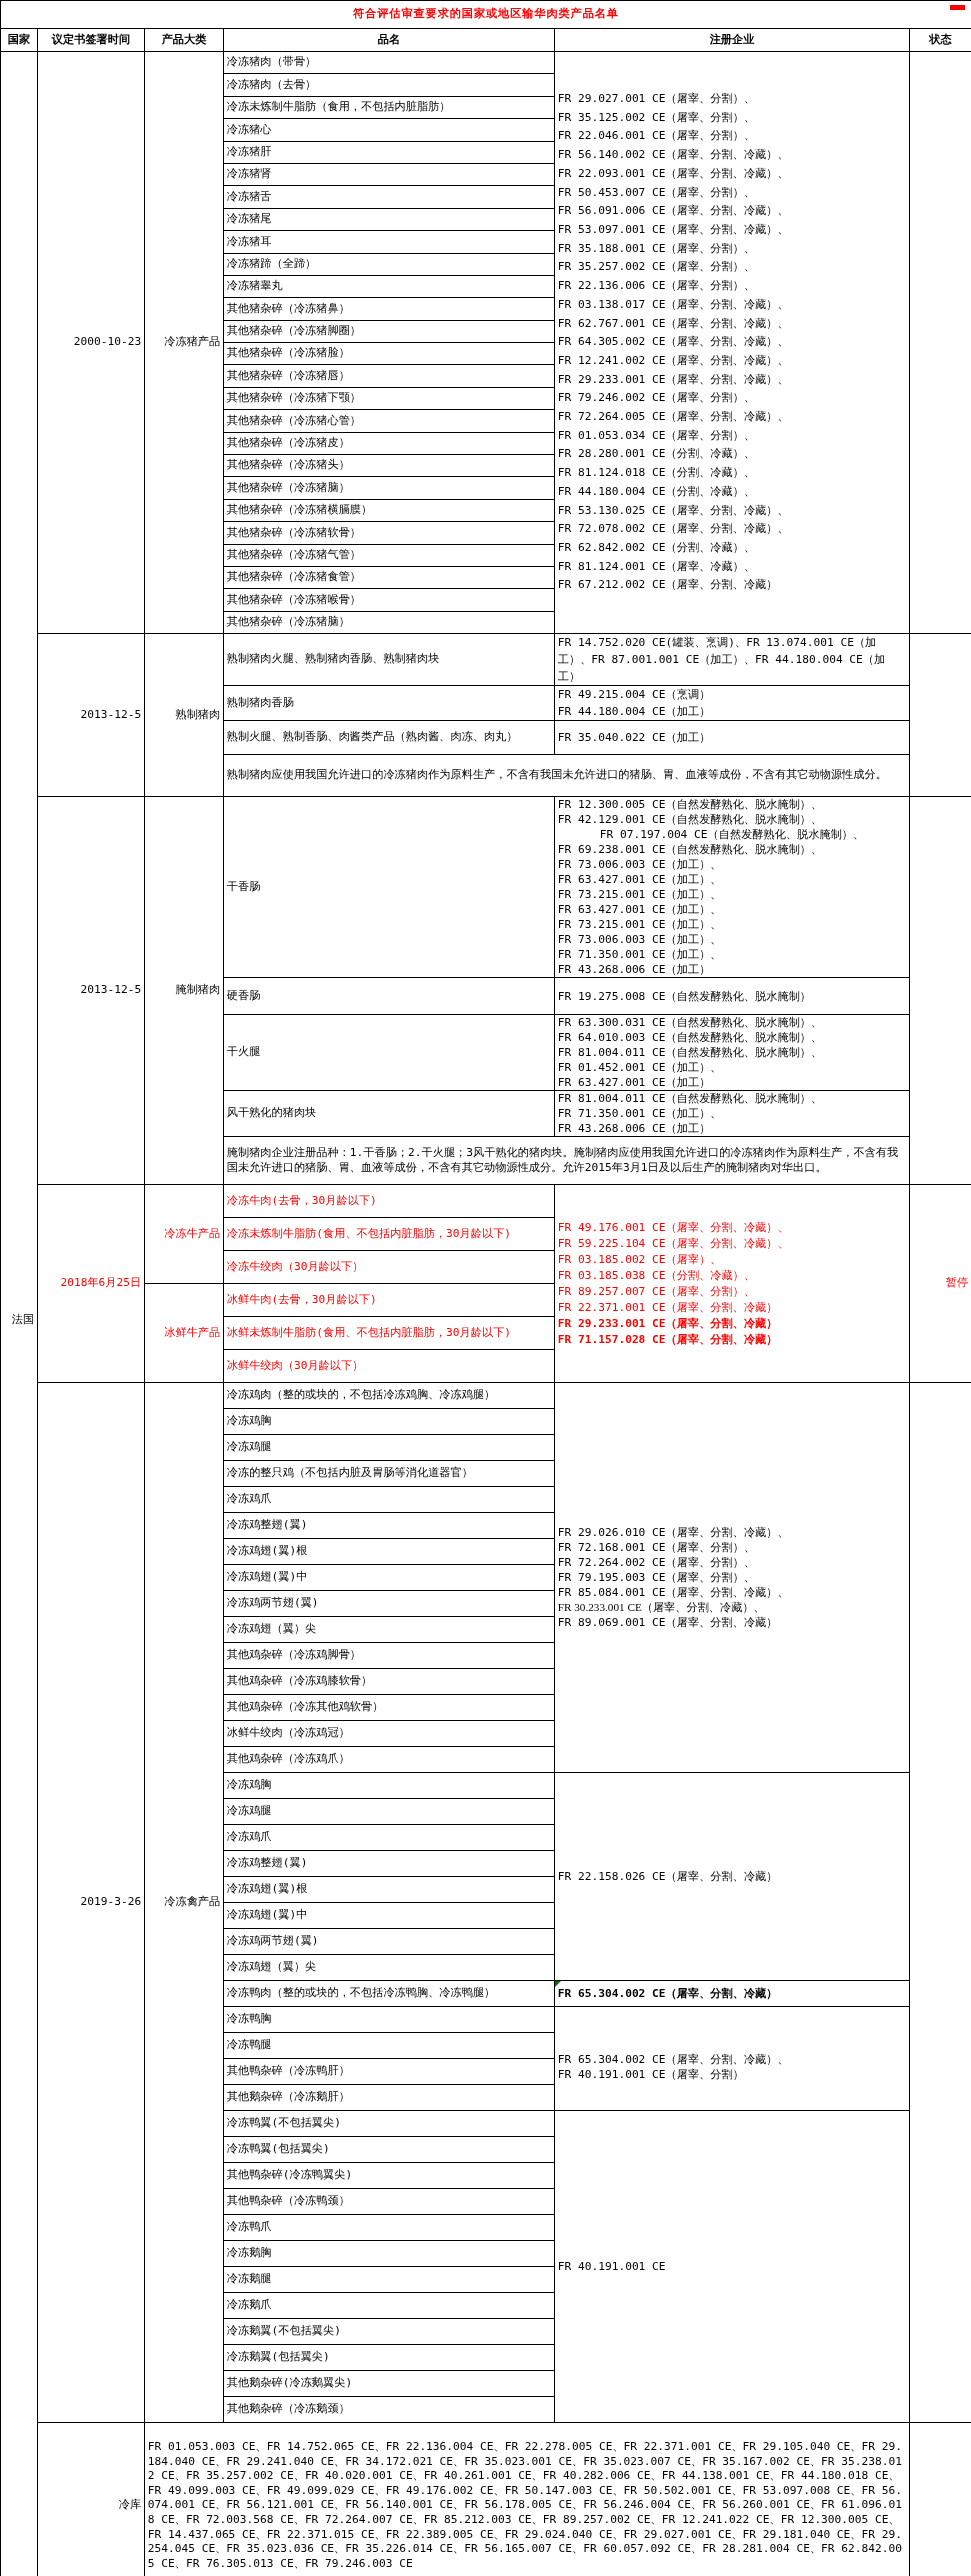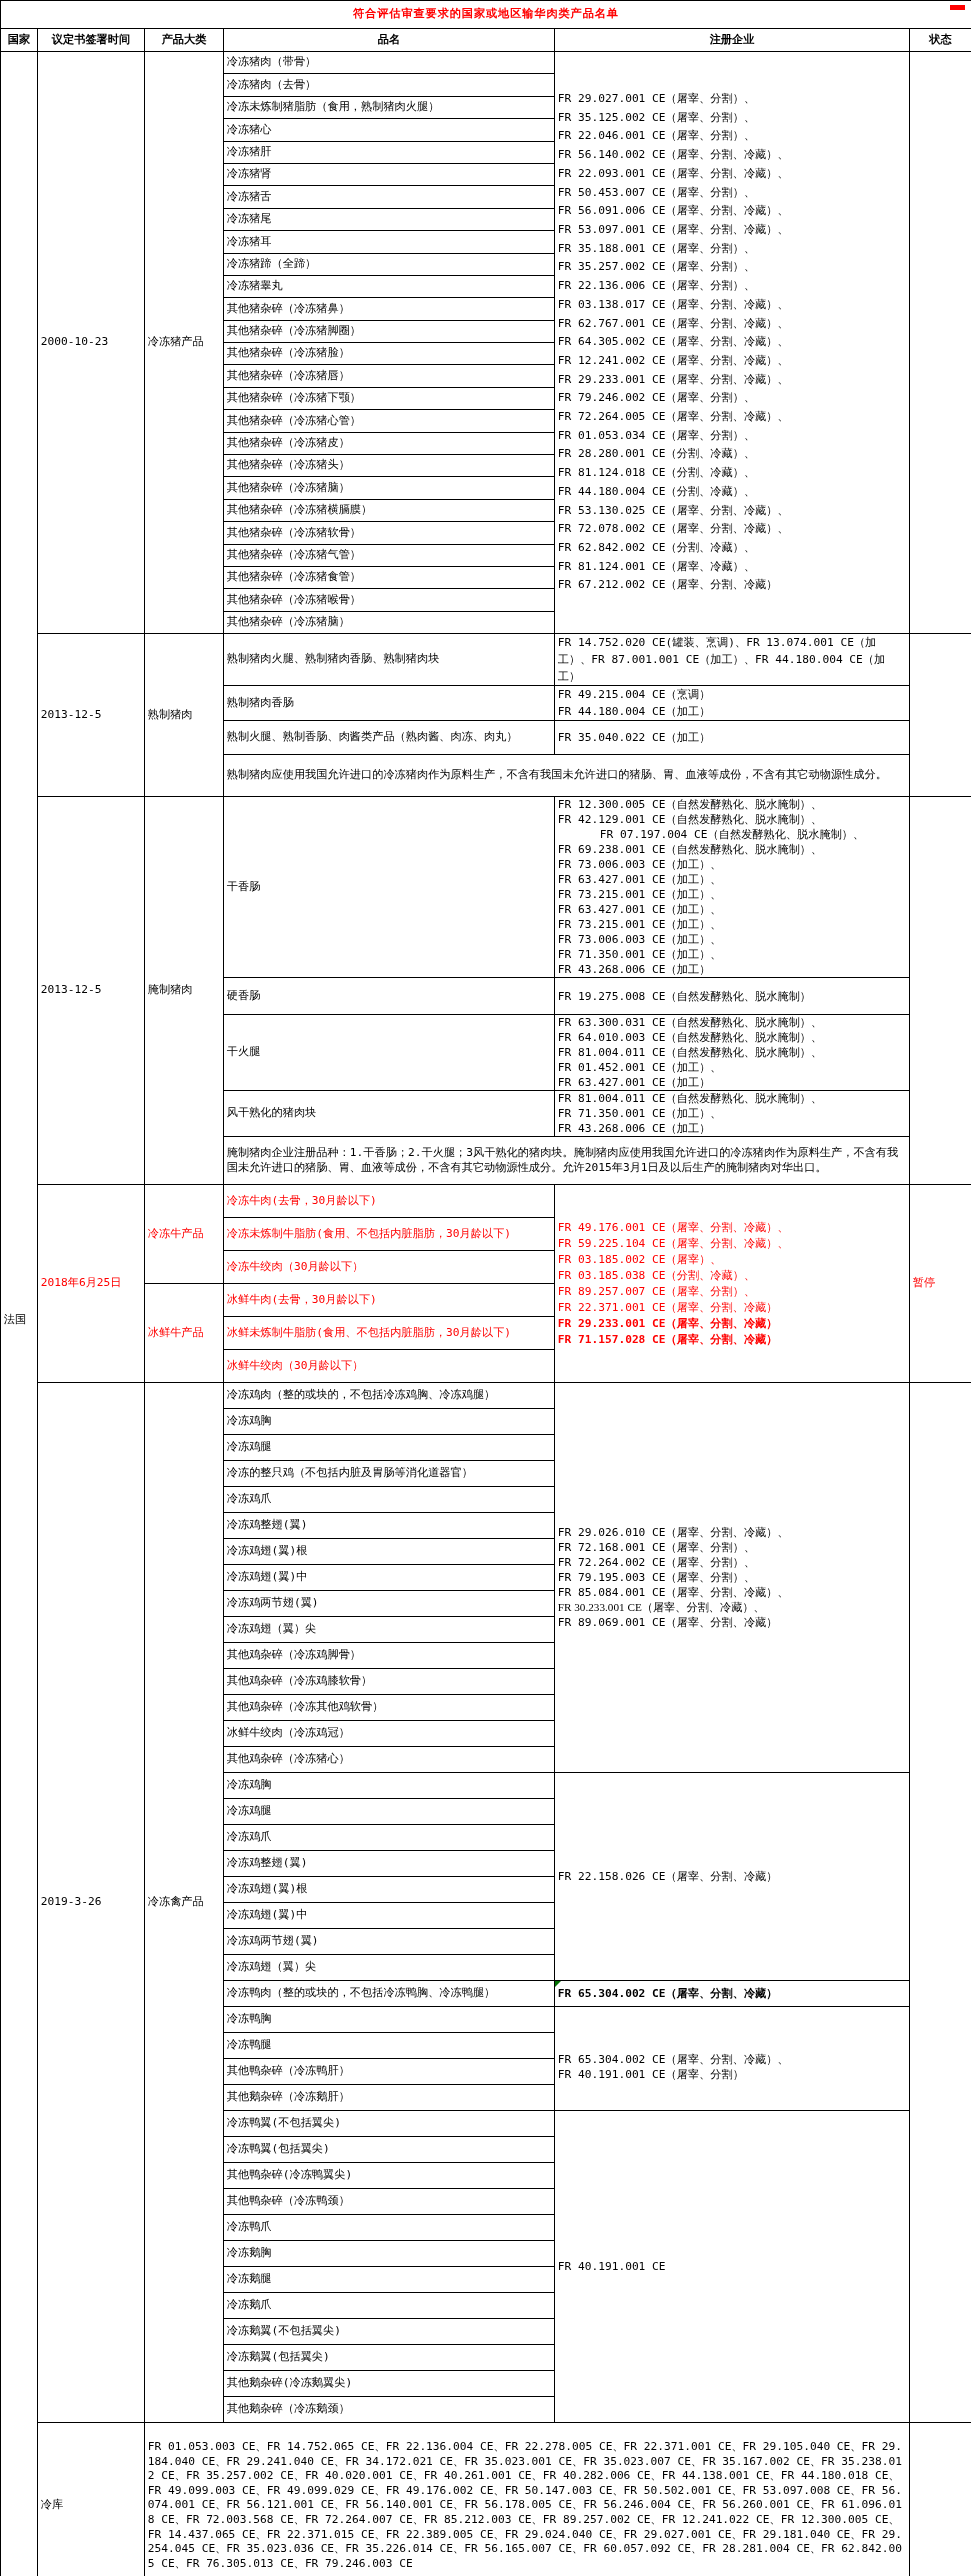--- a/index.html
+++ b/index.html
@@ -3,21 +3,21 @@
 <meta charset="utf-8">
 <style>
   html,body{margin:0;padding:0;background:#ffffff;}
   .sheet{position:relative;width:971px;min-height:2576px;background:#fff;
          font-family:"DejaVu Sans Mono","DejaVu Sans","Liberation Sans",monospace;color:#000;}
   table.grid{border-collapse:collapse;table-layout:fixed;width:971px;}
   table.grid td{border:0.9px solid #000;padding:0 2.8px;font-size:11.2px;vertical-align:middle;
                 overflow:hidden;line-height:1.3;word-break:break-all;}
   td.title-cell{text-align:center;font-weight:bold;color:#f00;font-size:13px;letter-spacing:0.9px;}
   td.hdr{font-weight:bold;text-align:center;font-size:11.7px;}
-  .c{text-align:left;}
+  .c{text-align:right;}
   .red{color:#ff0000;}
   .b{font-weight:bold;}
   td.ent{padding:0.9px 3.7px;position:relative;}
   td.ent div{white-space:nowrap;}
   td.ent div.wrap{white-space:normal;}
   td.note{padding:1.9px 3.7px;line-height:1.55;font-size:11.2px;}
   td.prod{padding:0 3.7px;}
   td.cold-text{vertical-align:top;font-size:10.3px;line-height:14.5px;padding:2.8px 4.7px 0 4.7px;}
   tr.sec-start>td{border-top:1.9px solid #000;}
   tr.grp-end>td{border-bottom:1.9px solid #000;}
@@ -83,21 +83,21 @@
             <div style="line-height: 18.7px;">FR 62.842.002 CE（分割、冷藏）、</div>
             <div style="line-height: 18.7px;">FR 81.124.001 CE（屠宰、冷藏）、</div>
             <div style="line-height: 18.7px;">FR 67.212.002 CE（屠宰、分割、冷藏）</div>
           </td>
           <td class="c" rowspan="26"></td>
         </tr>
         <tr style="height: 22.4px;">
           <td class="prod">冷冻猪肉（去骨）</td>
         </tr>
         <tr style="height: 22.4px;">
-          <td class="prod">冷冻未炼制猪脂肪（食用，熟制猪肉火腿）</td>
+          <td class="prod">冷冻未炼制牛脂肪（食用，不包括内脏脂肪）</td>
         </tr>
         <tr style="height: 22.4px;">
           <td class="prod">冷冻猪心</td>
         </tr>
         <tr style="height: 22.4px;">
           <td class="prod">冷冻猪肝</td>
         </tr>
         <tr style="height: 22.4px;">
           <td class="prod">冷冻猪肾</td>
         </tr>
@@ -313,21 +313,21 @@
         <tr style="height: 26px;">
           <td class="prod">其他鸡杂碎（冷冻鸡膝软骨）</td>
         </tr>
         <tr style="height: 26px;">
           <td class="prod">其他鸡杂碎（冷冻其他鸡软骨）</td>
         </tr>
         <tr style="height: 26px;">
           <td class="prod">冰鲜牛绞肉（冷冻鸡冠）</td>
         </tr>
         <tr class="grp-end" style="height: 26px;">
-          <td class="prod">其他鸡杂碎（冷冻猪心）</td>
+          <td class="prod">其他鸡杂碎（冷冻鸡爪）</td>
         </tr>
         <tr style="height: 26px;">
           <td class="prod">冷冻鸡胸</td>
           <td class="ent" rowspan="8">
             <div style="line-height: 15px;">FR 22.158.026 CE（屠宰、分割、冷藏）</div>
           </td>
         </tr>
         <tr style="height: 26px;">
           <td class="prod">冷冻鸡腿</td>
         </tr>

